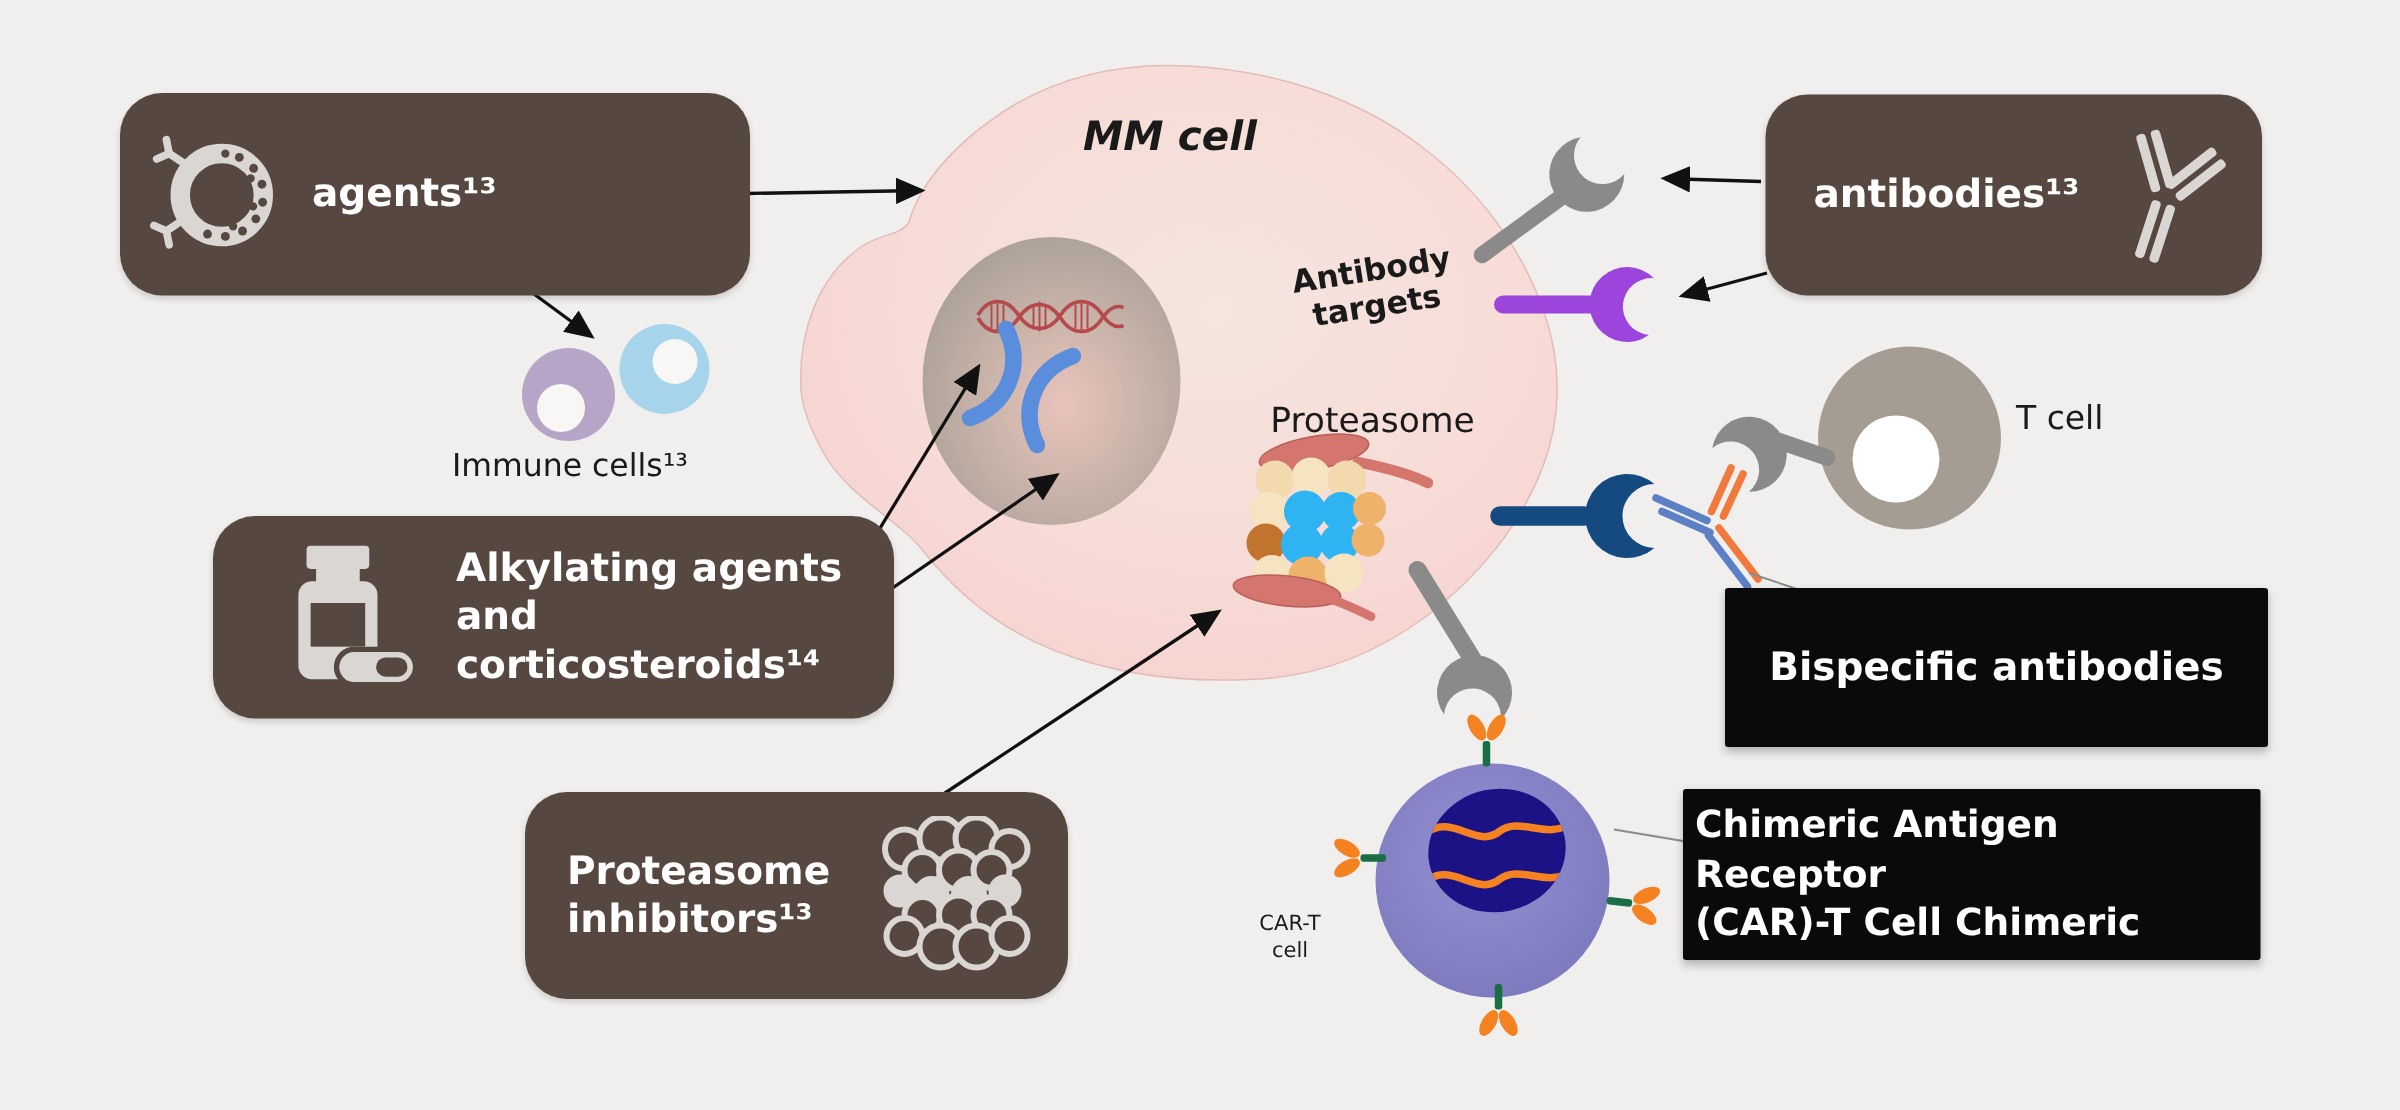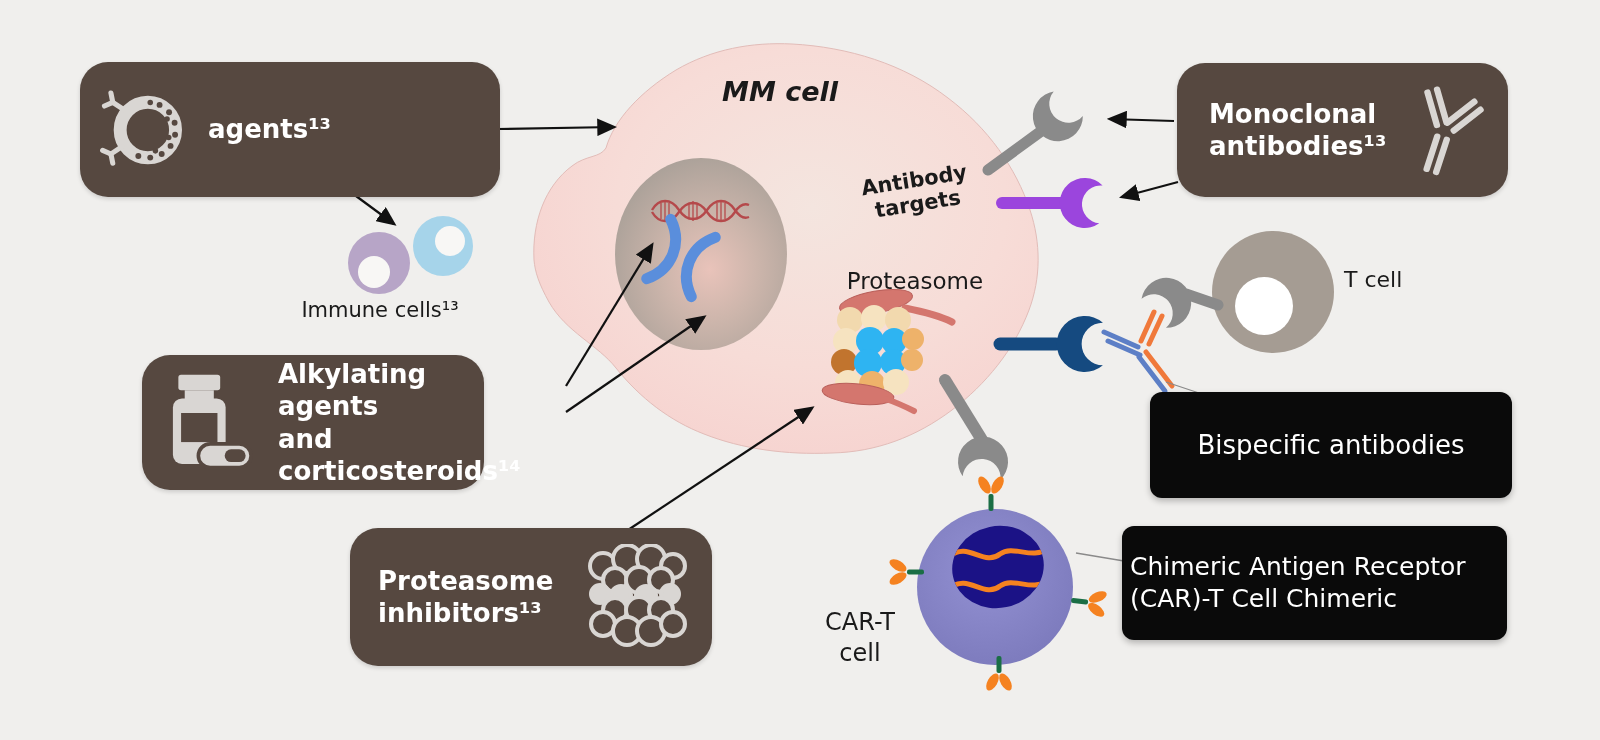--- a/index.html
+++ b/index.html
@@ -2,22 +2,22 @@
 <html><head>
 <meta charset="utf-8">
 <style>
   html,body{margin:0;padding:0;background:#f0efed;font-family:"DejaVu Sans",sans-serif;}
   .stage{position:relative;width:1600px;height:740px;background:#f0efed;overflow:hidden;}
   .stage svg.layer{position:absolute;left:0;top:0;}
   .tbox{position:absolute;display:flex;align-items:center;border-radius:28px;
         background:#564840;color:#fff;font-weight:700;font-size:26px;line-height:1.24;
         box-shadow:0 2px 4px rgba(0,0,0,.15);}
   .tbox .btxt span{display:block;}
-  .kbox{position:absolute;background:#0a0a0a;color:#fff;font-weight:400;
-        border-radius:12px;display:flex;align-items:center;
+  .kbox{position:absolute;background:#0a0a0a;color:#fff;font-weight:700;
+        border-radius:2px;display:flex;align-items:center;
         box-shadow:0 3px 6px rgba(0,0,0,.25);}
   .kbox .btxt span{display:block;}
   .lab{position:absolute;color:#1a1a1a;}
   .lab span{display:block;}
   .center{text-align:center;}
   .bold{font-weight:700;}
 </style>
 </head>
 <body>
 
@@ -211,21 +211,21 @@
         <line x1="26" y1="70" x2="14" y2="78"></line>
           <line x1="14" y1="78" x2="5" y2="74"></line>
           <line x1="14" y1="78" x2="16" y2="88"></line>
       </g>
     </svg>
     <div class="btxt" style="margin-left:14px;">
       <span>agents¹³</span>
     </div>
   </div>
 
-  <div class="tbox" style="left:142px;top:355px;width:342px;height:135px;">
+  <div class="tbox" style="left:142px;top:344px;width:428px;height:135px;padding-left:26px;">
     <svg width="100" height="110" viewBox="0 0 110 110" style="margin-left:20px;flex:none;">
       <g fill="#d9d6d3">
         <rect x="18" y="2" width="46" height="17" rx="3"></rect>
         <rect x="25" y="19" width="32" height="10"></rect>
         <rect x="12" y="28" width="58" height="72" rx="10"></rect>
       </g>
       <rect x="21" y="44" width="40" height="32" fill="#564840"></rect>
       <rect x="40" y="78" width="58" height="26" rx="13" fill="#d9d6d3" stroke="#564840" stroke-width="4"></rect>
       <rect x="69" y="84" width="23" height="14" rx="7" fill="#564840"></rect>
     </svg>
@@ -259,21 +259,20 @@
         <circle cx="17" cy="80" r="12"></circle>
           <circle cx="41" cy="87" r="14"></circle>
           <circle cx="65" cy="87" r="14"></circle>
           <circle cx="87" cy="80" r="12"></circle>
       </g>
     </svg>
   </div>
 
   <div class="tbox" style="left:1177px;top:63px;width:331px;height:134px;">
     <div class="btxt" style="margin-left:32px;">
-      <span>Monoclonal</span>
       <span>antibodies¹³</span>
     </div>
     <svg width="100" height="110" viewBox="0 0 110 110" style="margin-left:auto;margin-right:14px;flex:none;">
       <g transform="translate(55,57) rotate(18)" fill="#d9d6d3">
         <rect x="-9" y="4" width="7" height="44" rx="3"></rect>
           <rect x="2" y="4" width="7" height="44" rx="3"></rect>
         <g transform="rotate(-34)">
             <rect x="-9" y="-50" width="7" height="44" rx="3"></rect>
             <rect x="2" y="-50" width="7" height="44" rx="3"></rect>
           </g>
@@ -310,18 +309,18 @@
   </div>
 
   <div class="lab center" style="left:290px;top:298px;width:180px;font-size:21px;">
     <span>Immune cells¹³</span>
   </div>
 
   <div class="lab" style="left:1344px;top:267px;font-size:22px;">
     <span>T cell</span>
   </div>
 
-  <div class="lab center" style="left:812px;top:607px;width:96px;font-size:24px;line-height:1.3;">
+  <div class="lab center" style="left:812px;top:607px;width:96px;font-size:14px;line-height:1.3;">
     <span>CAR-T</span>
     <span>cell</span>
   </div>
 
 </div>
 
 </body></html>

